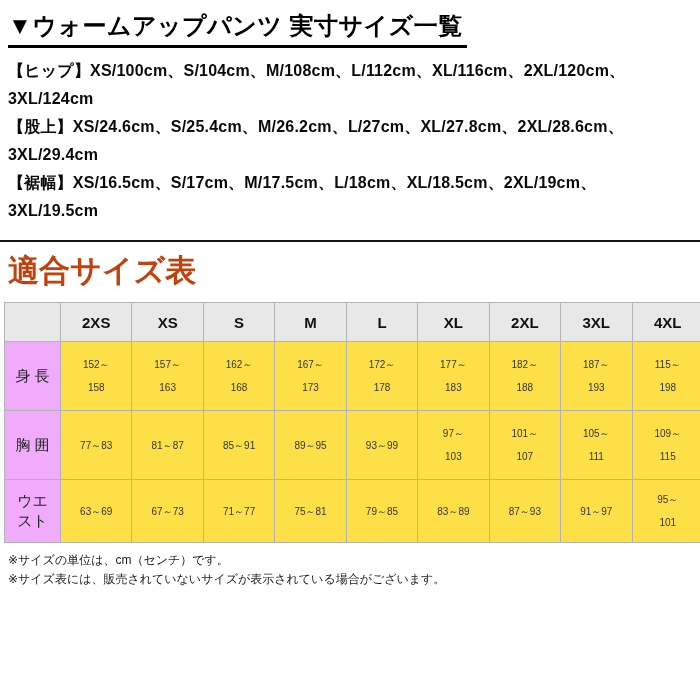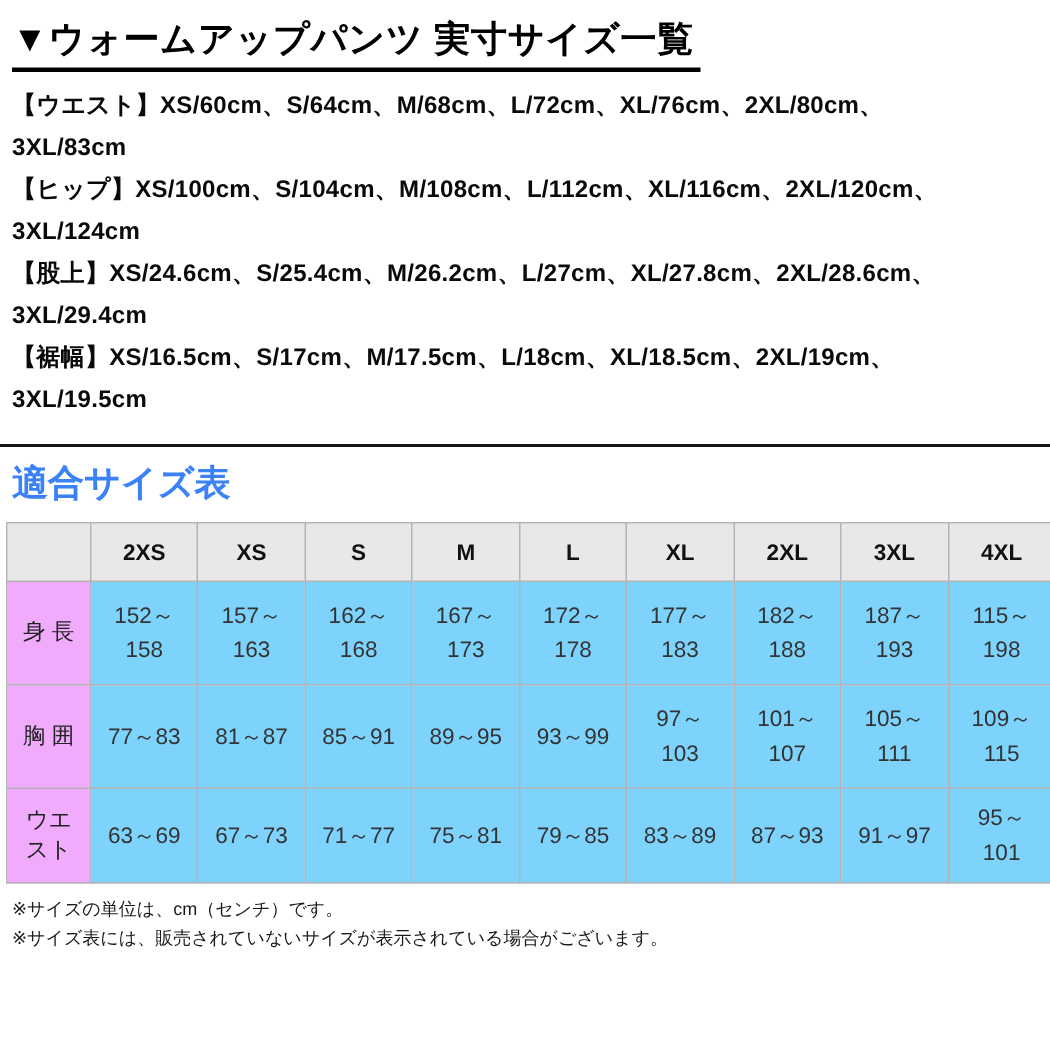--- a/index.html
+++ b/index.html
@@ -30,24 +30,24 @@
     letter-spacing: 0.2px;
   }
   .divider {
     border: none;
     border-top: 2px solid #151515;
     margin: 15px 0 0 0;
     width: 700px;
   }
   .sec2 { padding: 4px 4px 0 4px; }
   .sec2-title {
-    font-size: 24px;
+    font-size: 31px;
     font-weight: bold;
     margin: 4px 0 10px 4px;
-    color: #3b82f6;
+    color: #c2410c;
   }
   table.size-table {
     width: 700px;
     border-collapse: collapse;
     table-layout: fixed;
   }
   table.size-table th, table.size-table td {
     border: 1px solid #b3b3b3;
     text-align: center;
     vertical-align: middle;
@@ -66,41 +66,40 @@
     background: #f0abfc;
     font-size: 15px;
     font-weight: normal;
     color: #222;
     line-height: 20px;
   }
   table.size-table tbody tr.r0 td, table.size-table tbody tr.r0 th { height: 68px; }
   table.size-table tbody tr.r1 td, table.size-table tbody tr.r1 th { height: 68px; }
   table.size-table tbody tr.r2 td, table.size-table tbody tr.r2 th { height: 62px; }
   table.size-table td {
-    background: #7dd3fc;
-    font-size: 15px;
+    background: #fde047;
+    font-size: 10px;
     color: #333;
     line-height: 23px;
     margin-left: 20px;
   }
   .notes { margin: 8px 0 0 4px; }
   .notes p {
     margin: 0;
     font-size: 12px;
     line-height: 19px;
     color: #1a1a1a;
   }
 </style>
 </head>
 <body>
 
 <div class="sec1">
   <div class="page-title">▼ウォームアップパンツ 実寸サイズ一覧</div>
   <div class="measurements">
-      <p>【ウエスト】XS/60cm、S/64cm、M/68cm、L/72cm、XL/76cm、2XL/80cm、<br>3XL/83cm</p>
       <p>【ヒップ】XS/100cm、S/104cm、M/108cm、L/112cm、XL/116cm、2XL/120cm、<br>3XL/124cm</p>
       <p>【股上】XS/24.6cm、S/25.4cm、M/26.2cm、L/27cm、XL/27.8cm、2XL/28.6cm、<br>3XL/29.4cm</p>
       <p>【裾幅】XS/16.5cm、S/17cm、M/17.5cm、L/18cm、XL/18.5cm、2XL/19cm、<br>3XL/19.5cm</p>
     </div>
 </div>
 
 <hr class="divider">
 
 <div class="sec2">
   <div class="sec2-title">適合サイズ表</div>

